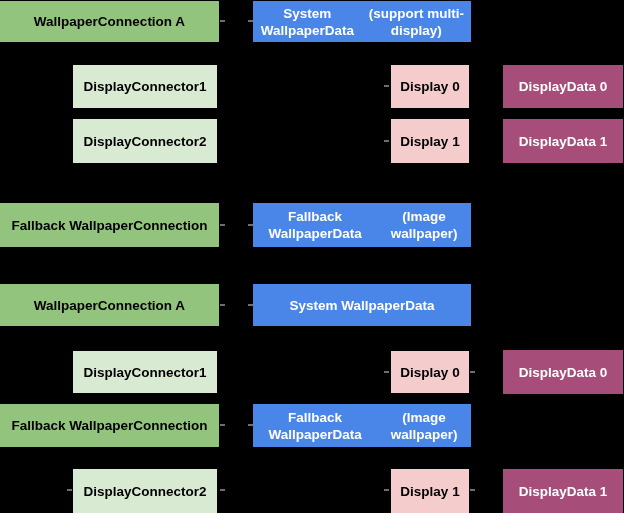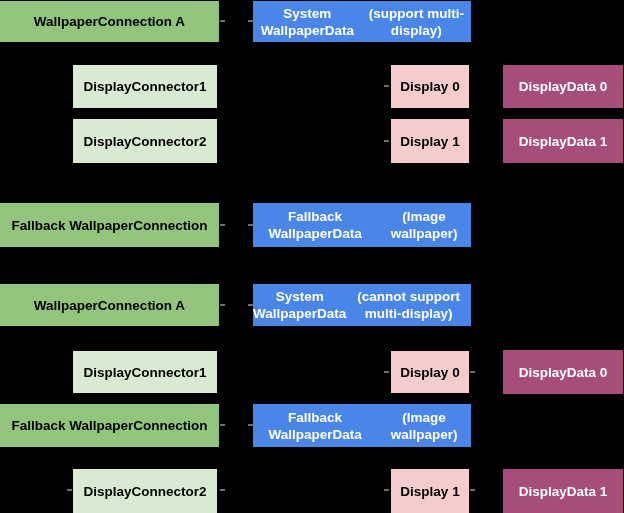--- a/index.html
+++ b/index.html
@@ -64,21 +64,20 @@
 
   <div class="node two-line text-light" style="left: 253px; top: 203px; width: 218px; height: 44px; background: rgb(74, 134, 232);">
     <span>Fallback WallpaperData</span>
     <span>(Image wallpaper)</span>
   </div>
 
   <div class="node text-dark" style="left: 0px; top: 284px; width: 219px; height: 42px; background: rgb(147, 196, 125);">WallpaperConnection A</div>
 
   <div class="node two-line text-light" style="left: 253px; top: 284px; width: 218px; height: 42px; background: rgb(74, 134, 232);">
     <span>System WallpaperData</span>
-    <span>(cannot support multi-display)</span>
   </div>
 
   <div class="node text-dark" style="left: 73px; top: 351px; width: 144px; height: 42px; background: rgb(217, 234, 211);">DisplayConnector1</div>
 
   <div class="node text-dark" style="left: 391px; top: 351px; width: 78px; height: 42px; background: rgb(244, 204, 204);">Display 0</div>
 
   <div class="node text-light" style="left: 503px; top: 350px; width: 120px; height: 44px; background: rgb(166, 77, 121);">DisplayData 0</div>
 
   <div class="node text-dark" style="left: 0px; top: 404px; width: 219px; height: 43px; background: rgb(147, 196, 125);">Fallback WallpaperConnection</div>
 

